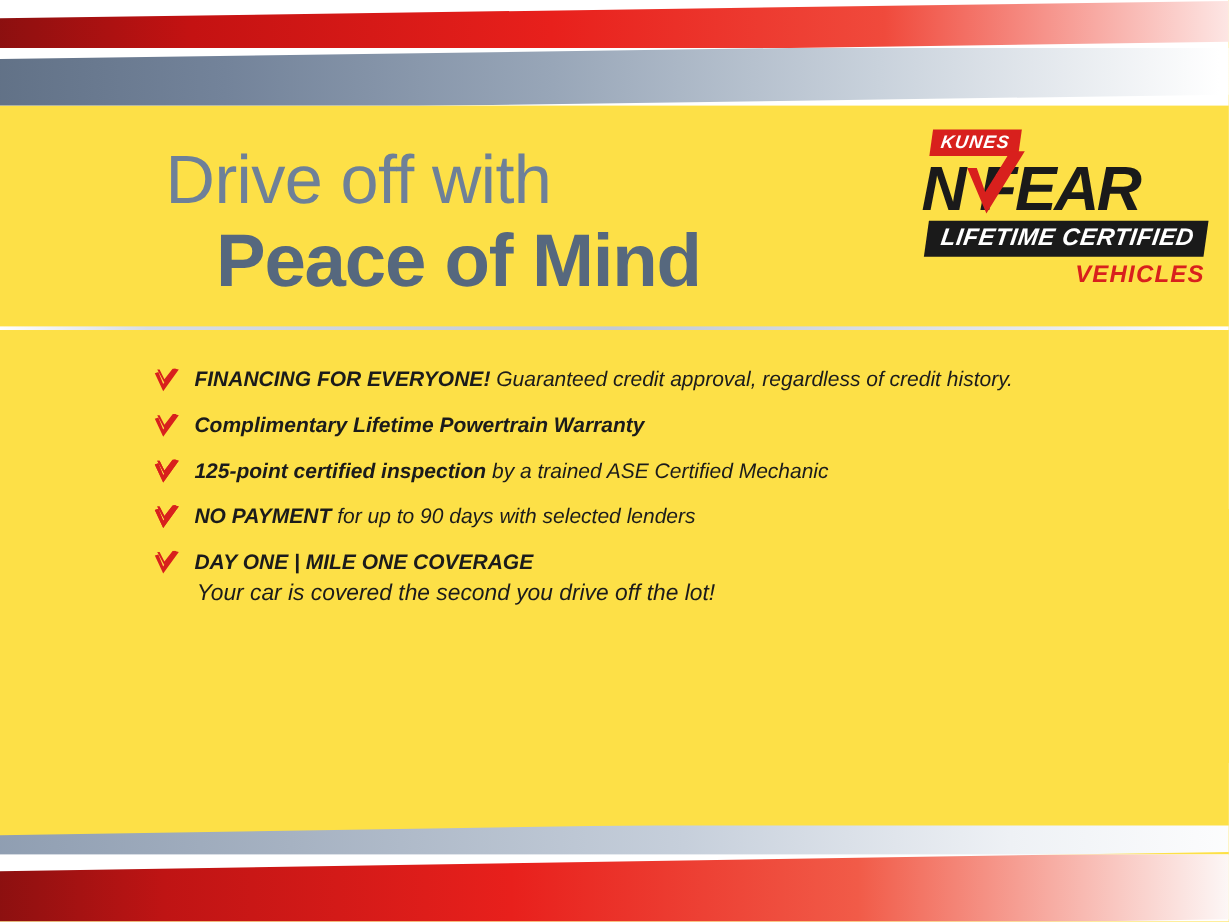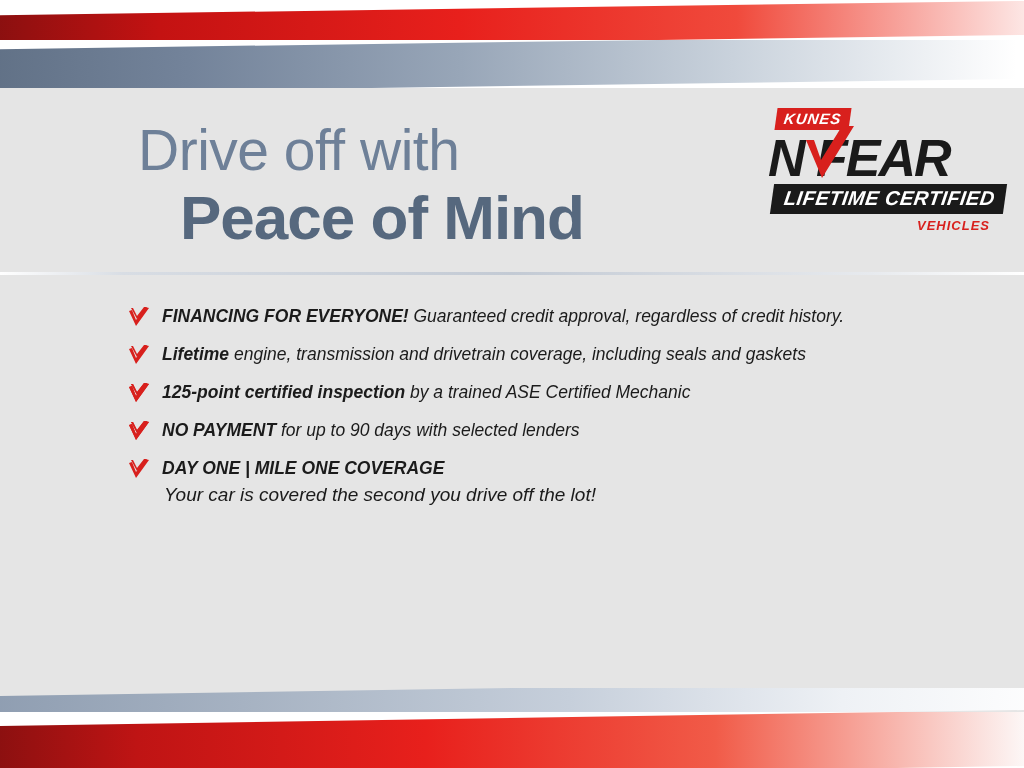--- a/index.html
+++ b/index.html
@@ -11,21 +11,21 @@
     height: 768px;
     background: #ffffff;
     font-family: "Liberation Sans", sans-serif;
     overflow: hidden;
   }
 
   .poster {
     position: relative;
     width: 1024px;
     height: 768px;
-    background: #e5e5e5;
+    background: #fde047;
     overflow: hidden;
   }
 
   
   .top-red {
     position: absolute;
     left: 0;
     top: 0;
     width: 1024px;
     height: 40px;
@@ -179,26 +179,26 @@
     font-weight: bold;
     font-style: italic;
     font-size: 20px;
     letter-spacing: 0.5px;
     padding: 3px 10px 4px 12px;
     transform: skewX(-8deg);
     white-space: nowrap;
   }
   .logo .vehicles {
     position: absolute;
-    right: 16px;
+    right: 2px;
     top: 110px;
     color: #d8201d;
     font-weight: bold;
     font-style: italic;
-    font-size: 13px;
+    font-size: 20px;
     letter-spacing: 1px;
   }
 
   
   .bullets {
     position: absolute;
     left: 128px;
     top: 306px;
     width: 820px;
   }
@@ -264,28 +264,28 @@
   <div class="bullets">
 
     <div class="bullet">
       <svg class="tick" viewBox="0 0 22 20">
           <path d="M1 4 L8 19 L21 1 L17 0 L8 13 L4 3 Z" fill="#d8201d"></path>
           <path d="M3 1 L9 12 L19 0 L16 0 L9 9 L5 1 Z" fill="#d8201d"></path>
         </svg>
       <b>FINANCING FOR EVERYONE!</b><span> Guaranteed credit approval, regardless of credit history.</span>
     </div>
 
-
-    <div class="bullet">
-      <svg class="tick" viewBox="0 0 22 20">
-          <path d="M1 4 L8 19 L21 1 L17 0 L8 13 L4 3 Z" fill="#d8201d"></path>
-          <path d="M3 1 L9 12 L19 0 L16 0 L9 9 L5 1 Z" fill="#d8201d"></path>
-        </svg>
-      <b>Lifetime</b><span> engine, transmission and drivetrain coverage, including seals and gaskets</span>
-    </div>
+    <div class="bullet">
+      <svg class="tick" viewBox="0 0 22 20">
+          <path d="M1 4 L8 19 L21 1 L17 0 L8 13 L4 3 Z" fill="#d8201d"></path>
+          <path d="M3 1 L9 12 L19 0 L16 0 L9 9 L5 1 Z" fill="#d8201d"></path>
+        </svg>
+      <b>Complimentary Lifetime Powertrain Warranty</b><span></span>
+    </div>
+
 
     <div class="bullet">
       <svg class="tick" viewBox="0 0 22 20">
           <path d="M1 4 L8 19 L21 1 L17 0 L8 13 L4 3 Z" fill="#d8201d"></path>
           <path d="M3 1 L9 12 L19 0 L16 0 L9 9 L5 1 Z" fill="#d8201d"></path>
         </svg>
       <span></span>
     </div>
 
     <div class="bullet">

